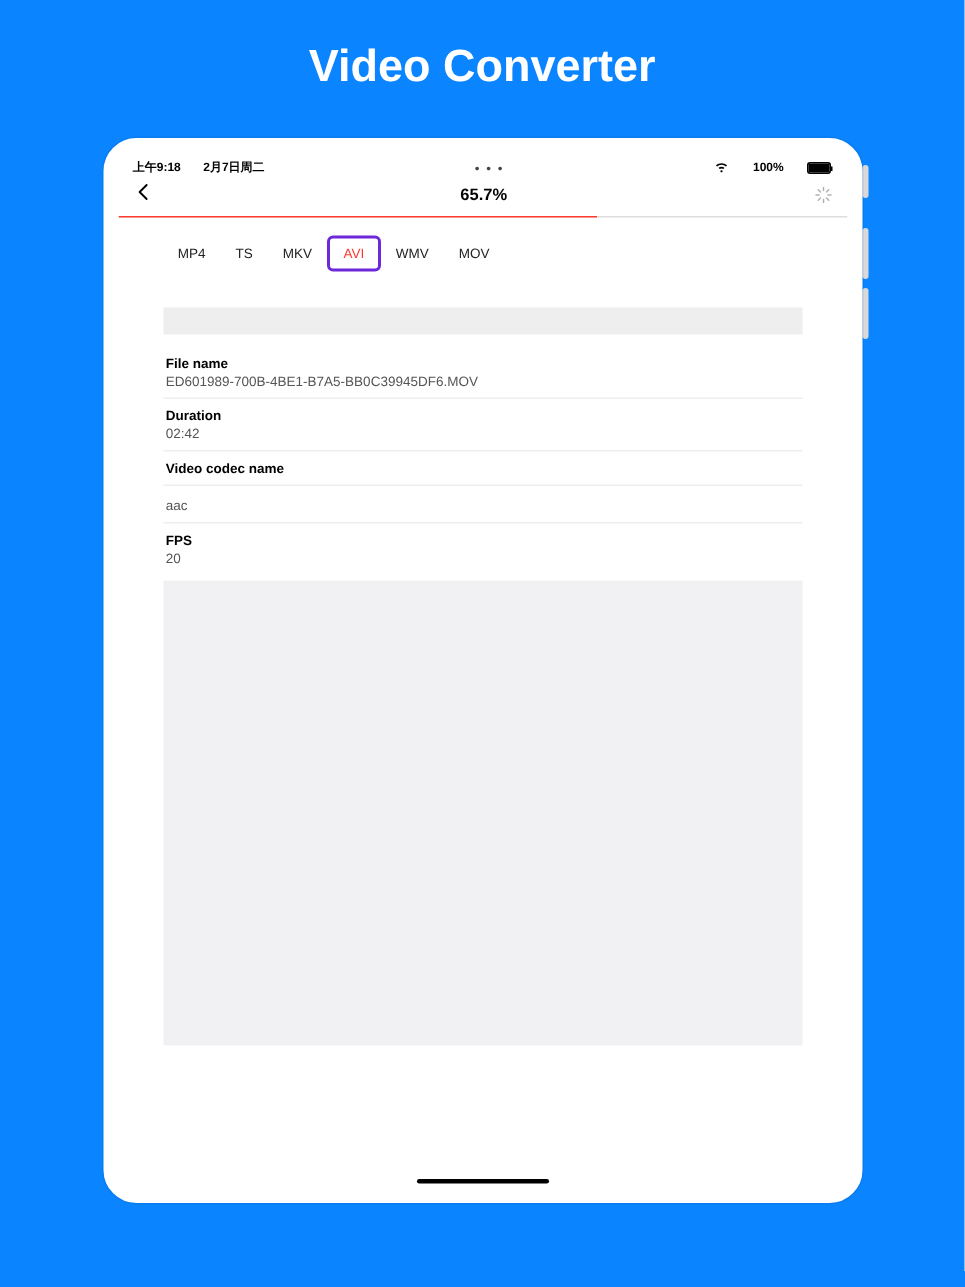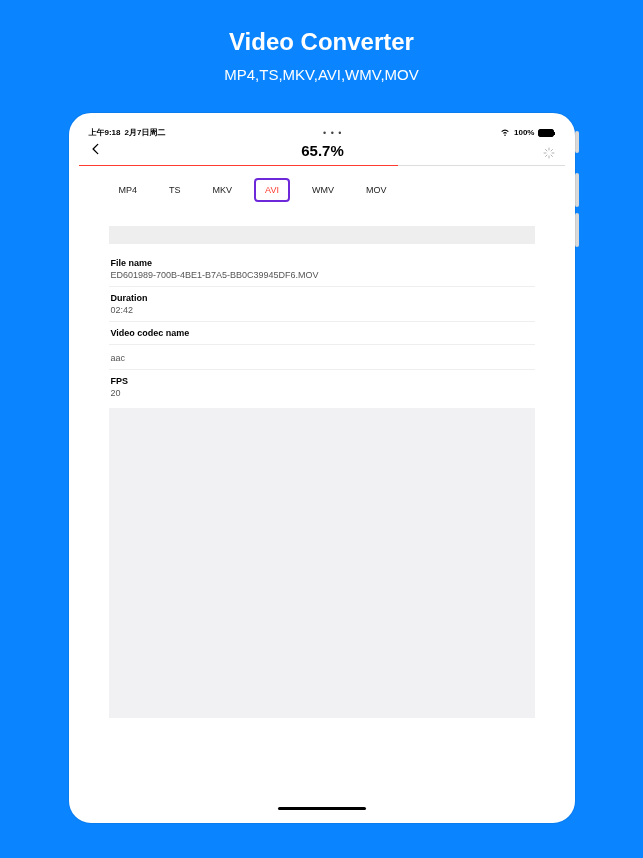--- a/index.html
+++ b/index.html
@@ -4,21 +4,21 @@
   <style>
     * { margin: 0; padding: 0; box-sizing: border-box; }
     body {
       width: 643px;
       height: 858px;
       background: #0a84ff;
       font-family: -apple-system, "Helvetica Neue", Arial, sans-serif;
       overflow: hidden;
     }
     .hero { text-align: center; padding: 28px 0 6px; }
-    .hero h1 { color: #fff; font-size: 24px; font-weight: 600; }
+    .hero h1 { color: #fff; font-size: 30px; font-weight: 600; }
     .hero p  { color: #fff; font-size: 15px; margin-top: 10px; font-weight: 400; }
 
     .device-wrap { position: relative; width: 506px; margin: 24px auto 0; }
     
     .btn-side { position:absolute; right:-4px; width:4px; background:#d9d9d9; border-radius:2px; }
     .btn-top   { top:18px;  height:22px; }
     .btn-vol1  { top:60px;  height:34px; }
     .btn-vol2  { top:100px; height:34px; }
 
     .device {
@@ -29,43 +29,43 @@
       border: 10px solid #fff;
       border-radius: 22px;
       box-shadow: 0 0 0 1px rgba(0,0,0,.06), inset 0 0 0 1px rgba(0,0,0,.04);
       overflow: hidden;
     }
     .screen { position:absolute; inset:0; background:#fff; }
 
     
     .status { display:flex; align-items:center; justify-content:space-between;
               font-size:8px; padding:4px 10px 2px; }
-    .status .left  { display:flex; gap:4px; }
+    .status .left  { display:flex; gap:15px; }
     .status .left span { font-weight:600; }
     .status .dots  { letter-spacing:1px; color:#444; font-size:9px;}
-    .status .right { display:flex; align-items:center; gap:4px; font-weight:600;}
+    .status .right { display:flex; align-items:center; gap:16px; font-weight:600;}
     .wifi svg { width:10px; height:8px; }
     .bat { width:16px; height:8px; border:1px solid #000; border-radius:2px; position:relative; }
     .bat::after{content:"";position:absolute;right:-2px;top:2px;width:1px;height:3px;background:#000;}
     .bat i{display:block;width:100%;height:100%;background:#000;}
 
     
     .nav { display:flex; align-items:center; justify-content:space-between;
-           padding: 2px 10px 6px; font-size:15px; font-weight:600; }
+           padding: 2px 10px 6px; font-size:11px; font-weight:600; }
     .back svg{ width:14px; height:14px; }
     .nav .title { flex:1; text-align:center; }
     .spinner { width:12px;height:12px;position:relative; }
     .spinner svg{width:12px;height:12px;opacity:.45;}
 
     
     .prog { height:1px; background:#ddd; position:relative; }
     .prog i{ position:absolute; left:0; top:0; height:1px; background:#ff3b30; width:65.7%; }
 
     
-    .tabs { display:flex; gap:12px; padding: 12px 30px; align-items:center; font-size:9px; }
+    .tabs { display:flex; gap:0; padding: 12px 30px; align-items:center; font-size:9px; }
     .tab  { padding:6px 10px; color:#222; cursor:pointer; }
     .tab.sel { color:#ff3b30; border:2px solid #6d28d9; border-radius:4px; padding:5px 9px; }
 
     
     .content { padding: 12px 30px; }
     .thumb { height:18px; background:#eee; margin-bottom:8px; }
     .info { font-size:9px; }
     .row { padding:6px 2px; border-bottom:1px solid #eee; }
     .row:last-child{ border-bottom:0;}
     .row .lbl { font-weight:700; color:#000; }
@@ -73,21 +73,20 @@
     .filler { height:310px; background:#f1f1f3; margin-top:4px; }
 
     .home { position:absolute; bottom:3px; left:50%; transform:translateX(-50%);
             width:88px; height:3px; background:#000; border-radius:3px; }
   </style>
 </head>
 <body>
 
 <div class="hero">
   <h1>Video Converter</h1>
-  <p>MP4,TS,MKV,AVI,WMV,MOV</p>
 </div>
 
 <div class="device-wrap">
   <div class="btn-side btn-top"></div>
   <div class="btn-side btn-vol1"></div>
   <div class="btn-side btn-vol2"></div>
 
   <div class="device">
     <div class="screen">
 

